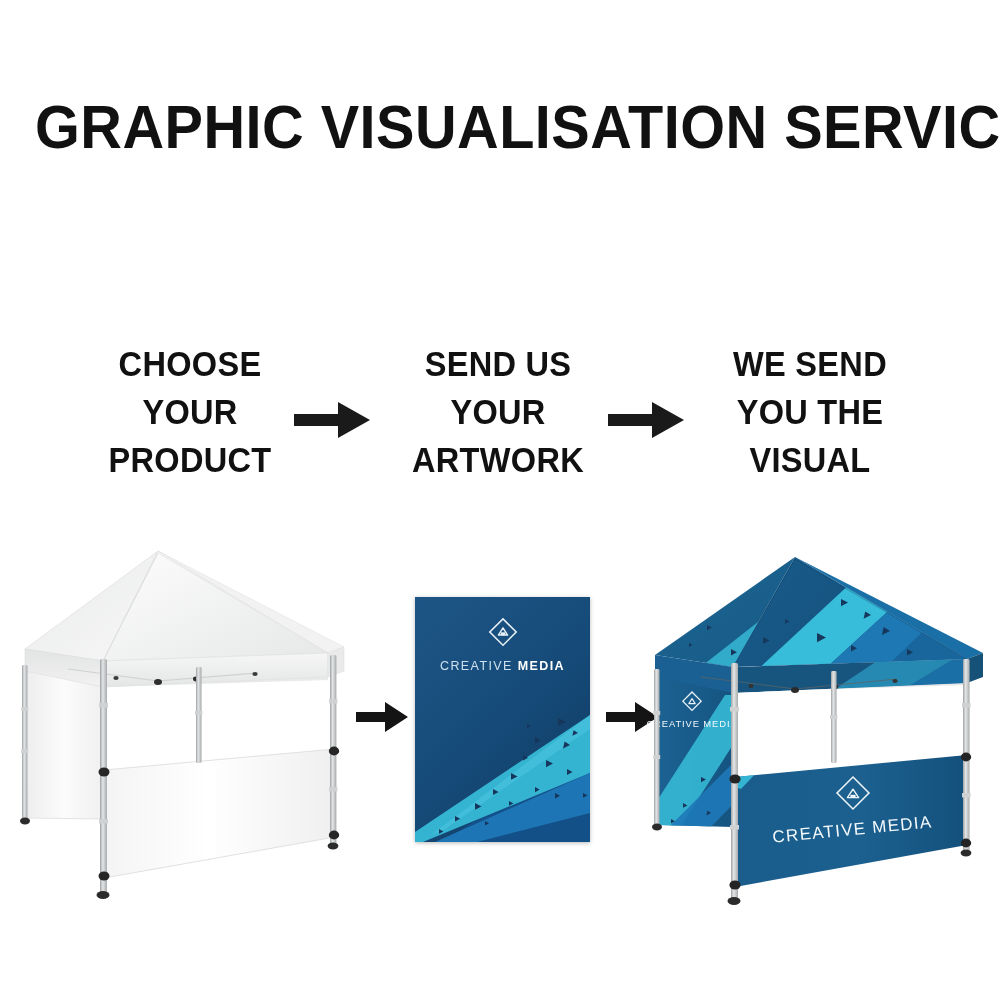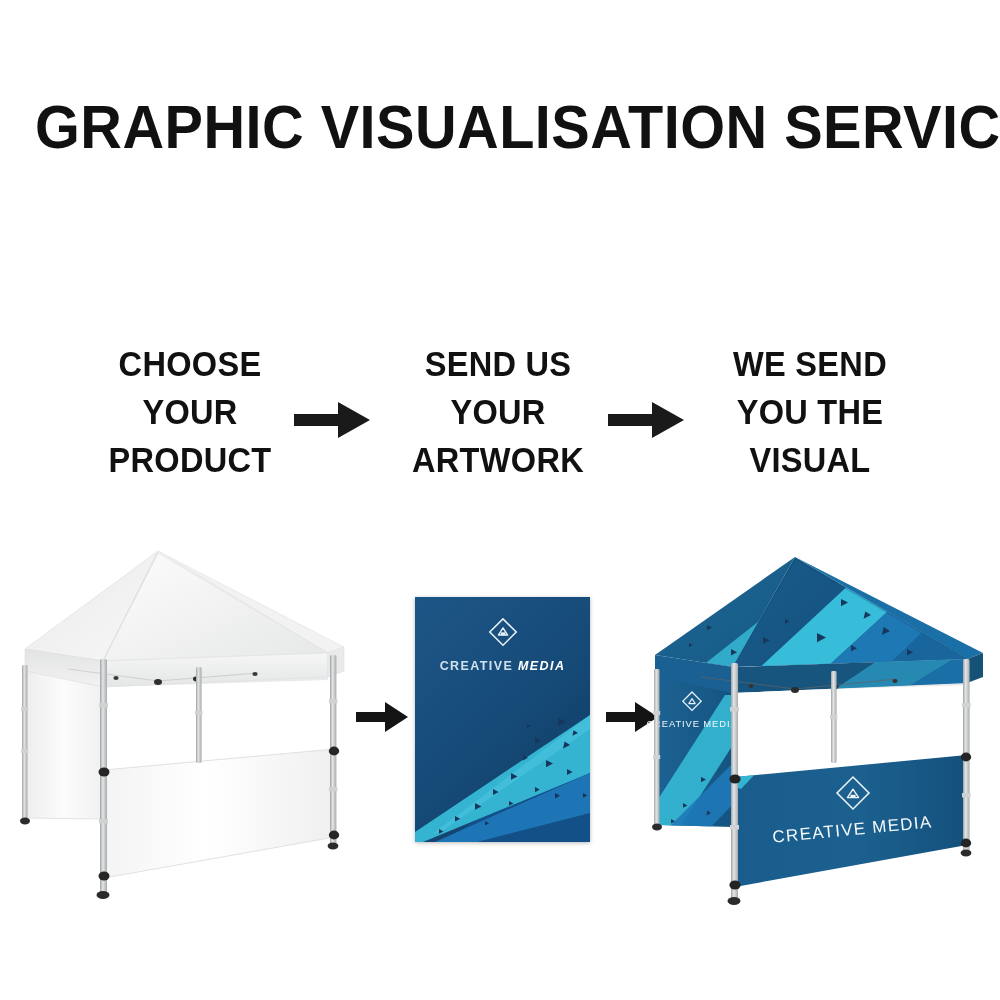--- a/index.html
+++ b/index.html
@@ -58,22 +58,22 @@
   }
   .art-card svg.art-rays{position:absolute;left:0;top:0;width:100%;height:100%;}
   .art-logo{
     position:absolute;left:0;top:18px;width:100%;
     display:flex;flex-direction:column;align-items:center;
   }
   .art-diamond{width:34px;height:34px;}
   .art-wordmark{
     margin-top:10px;font-size:12.5px;letter-spacing:1.4px;white-space:nowrap;
   }
-  .art-wordmark .w-light{color:#cfe1ee;font-weight:700;}
-  .art-wordmark .w-bold{color:#ffffff;font-weight:700;font-style:italic;}
+  .art-wordmark .w-light{color:#cfe1ee;font-weight:400;}
+  .art-wordmark .w-bold{color:#ffffff;font-weight:700;}
 
   
   #gazebo-print{left:645px;top:545px;width:352px;height:372px;}
 </style>
 </head>
 <body>
 
 <div id="stage">
 
   <div class="headline">GRAPHIC VISUALISATION SERVICE</div>

